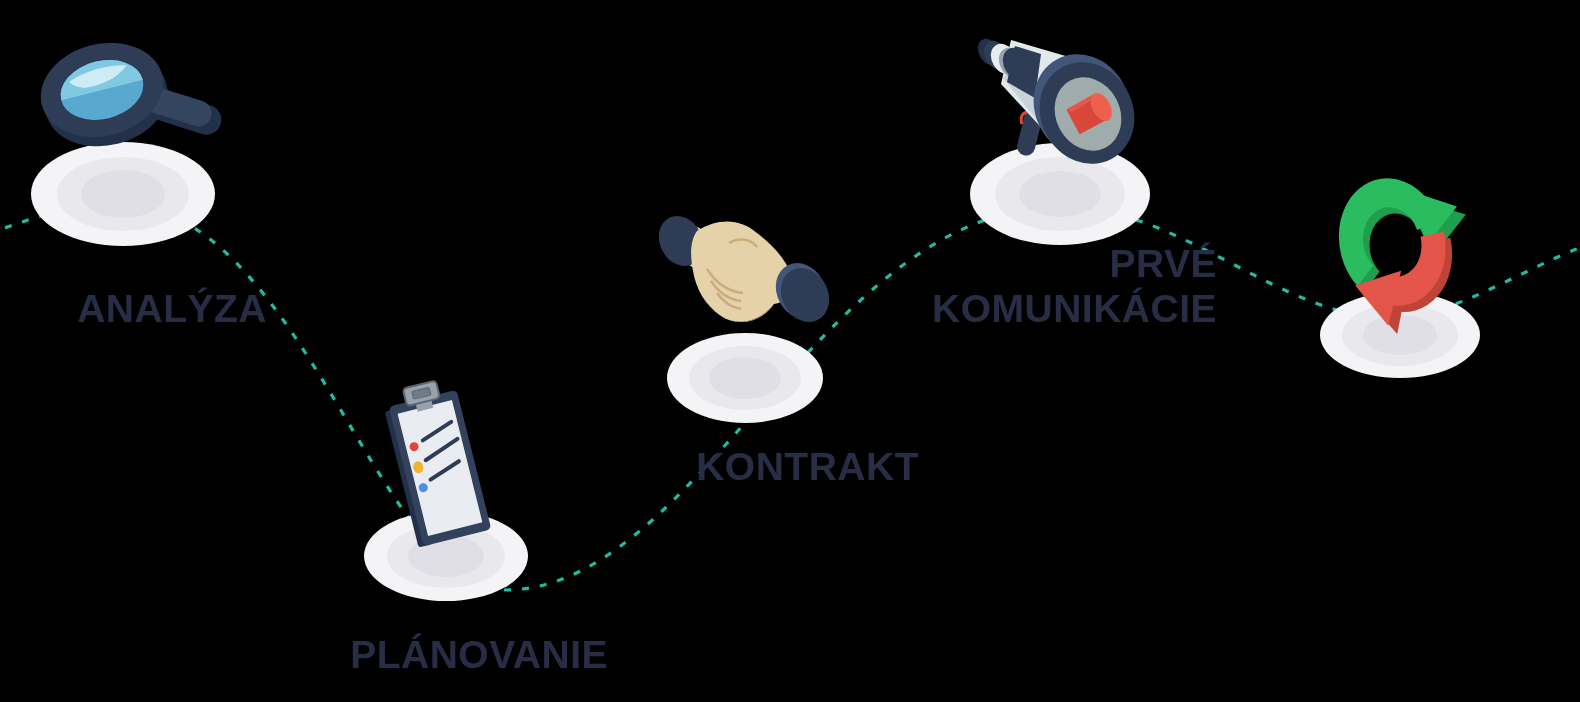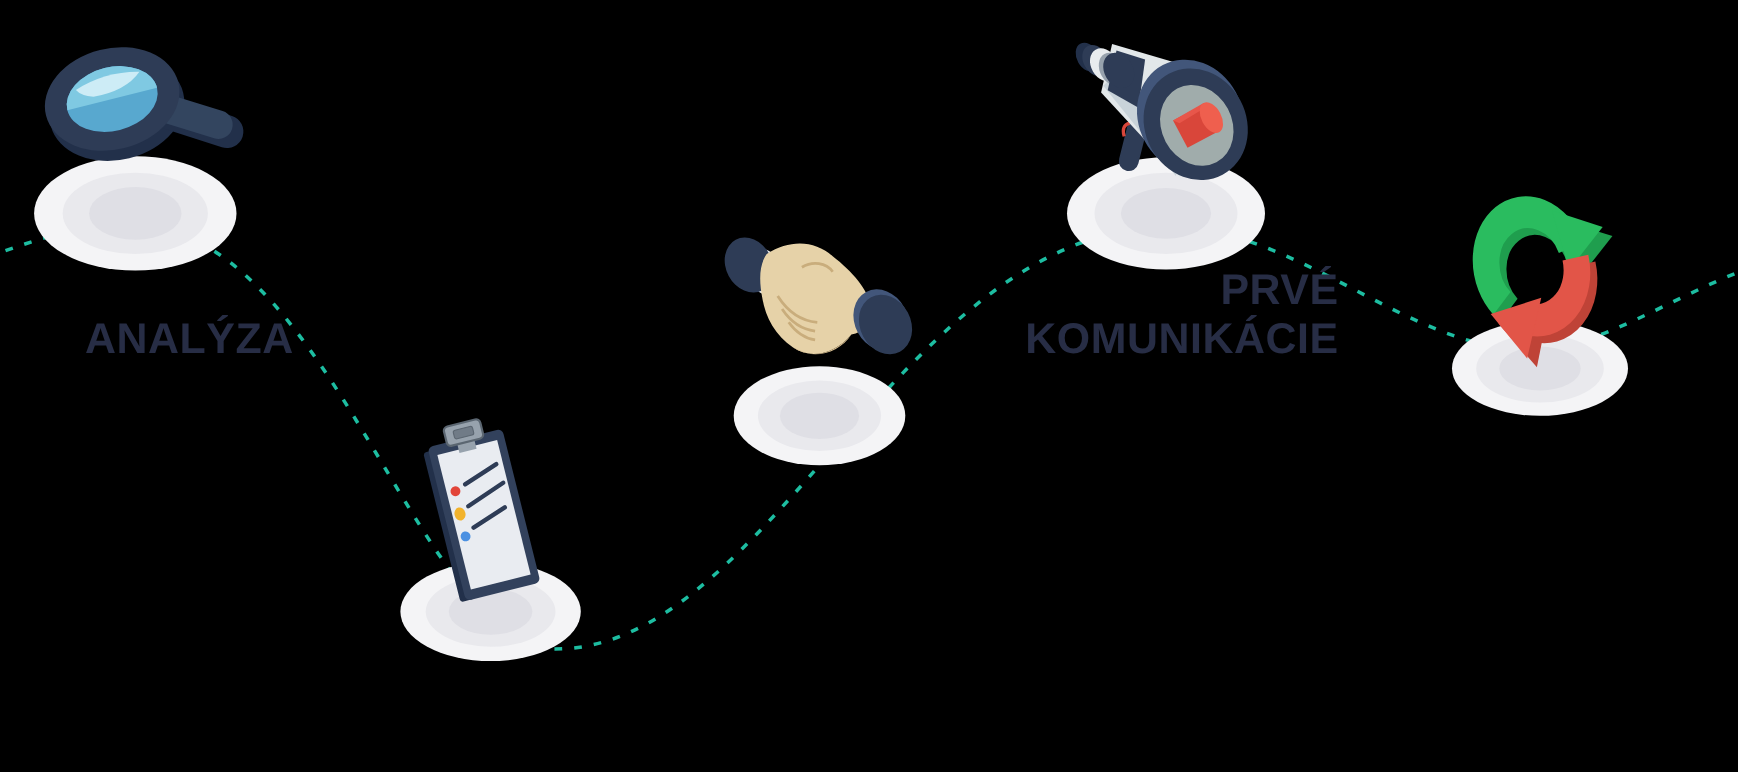--- a/index.html
+++ b/index.html
@@ -66,20 +66,21 @@
       <rect x="63" y="2" width="34" height="18" rx="4" fill="var(--clip_gray,#97a2ad)" stroke="#5b6671" stroke-width="2"></rect>
       <rect x="71" y="7" width="18" height="8" rx="2" fill="#707b87" stroke="#5b6671" stroke-width="1"></rect>
       <path d="M 70 57 L 102 46" stroke="var(--navy,#2e3c56)" stroke-width="4" stroke-linecap="round" fill="none"></path>
       <path d="M 68 77 L 104 64" stroke="var(--navy,#2e3c56)" stroke-width="4" stroke-linecap="round" fill="none"></path>
       <path d="M 68 97 L 100 86" stroke="var(--navy,#2e3c56)" stroke-width="4" stroke-linecap="round" fill="none"></path>
       <circle cx="60" cy="61" r="4.5" fill="var(--dot_red,#e2453a)"></circle>
       <ellipse cx="59" cy="82" rx="5" ry="6" fill="var(--dot_yellow,#f2b32c)"></ellipse>
       <circle cx="59" cy="103" r="4.5" fill="var(--dot_blue,#4a90e2)"></circle>
     </g>
   </svg>
+  <div class="step-label" style="left:258px;top:632px;width:350px">PLÁNOVANIE</div>
 
   <svg class="step-svg" style="left:655px;top:205px" width="185" height="225" viewBox="0 0 185 225">
     <g>
       <ellipse cx="90" cy="173" rx="78" ry="45" fill="var(--platform_outer,#f4f4f6)"></ellipse>
       <ellipse cx="90" cy="173" rx="56" ry="32" fill="var(--platform_mid,#e9e9ed)"></ellipse>
       <ellipse cx="90" cy="173" rx="36" ry="21" fill="var(--platform_inner,#dfdfe5)"></ellipse>
     </g>
     <g>
       <ellipse cx="40" cy="42" rx="17" ry="22" fill="var(--shirt_white,#eceff1)" transform="rotate(-28 40 42)"></ellipse>
       <ellipse cx="26" cy="36" rx="21" ry="26" fill="var(--navy,#2e3c56)" transform="rotate(-28 26 36)"></ellipse>
@@ -87,20 +88,21 @@
                C 104 117 82 122 66 111 C 50 100 41 84 38 66 C 35 50 35 36 42 26 Z" fill="var(--hand_skin,#e6d2a8)"></path>
       <path d="M 66 111 C 82 122 104 117 119 99 C 110 113 92 120 78 116 Z" fill="var(--hand_shadow,#d9bf90)"></path>
       <path d="M 74 38 C 84 32 96 34 102 42" stroke="var(--hand_crease,#c9ad7c)" stroke-width="2.5" fill="none"></path>
       <path d="M 52 64 q 14 22 36 24" stroke="var(--hand_crease,#c9ad7c)" stroke-width="2.5" fill="none"></path>
       <path d="M 56 76 q 12 18 30 20" stroke="var(--hand_crease,#c9ad7c)" stroke-width="2.5" fill="none"></path>
       <path d="M 62 88 q 10 14 24 16" stroke="var(--hand_crease,#c9ad7c)" stroke-width="2.5" fill="none"></path>
       <ellipse cx="146" cy="86" rx="24" ry="29" fill="var(--navy_light,#42567a)" transform="rotate(-28 146 86)"></ellipse>
       <ellipse cx="150" cy="90" rx="23" ry="28" fill="var(--navy,#2e3c56)" transform="rotate(-28 150 90)"></ellipse>
     </g>
   </svg>
+  <div class="step-label" style="left:569px;top:444px;width:350px">KONTRAKT</div>
 
   <svg class="step-svg" style="left:965px;top:20px" width="195" height="230" viewBox="0 0 195 230">
     <g>
       <ellipse cx="95" cy="174" rx="90" ry="51" fill="var(--platform_outer,#f4f4f6)"></ellipse>
       <ellipse cx="95" cy="174" rx="65" ry="37" fill="var(--platform_mid,#e9e9ed)"></ellipse>
       <ellipse cx="95" cy="174" rx="41" ry="23" fill="var(--platform_inner,#dfdfe5)"></ellipse>
     </g>
     <g>
       <rect x="56" y="86" width="18" height="50" rx="9" fill="var(--navy,#2e3c56)" transform="rotate(14 65 111)"></rect>
       <path d="M 62 92 q -8 2 -5 12" stroke="var(--megaphone_red,#d9463a)" stroke-width="3" fill="none"></path>

